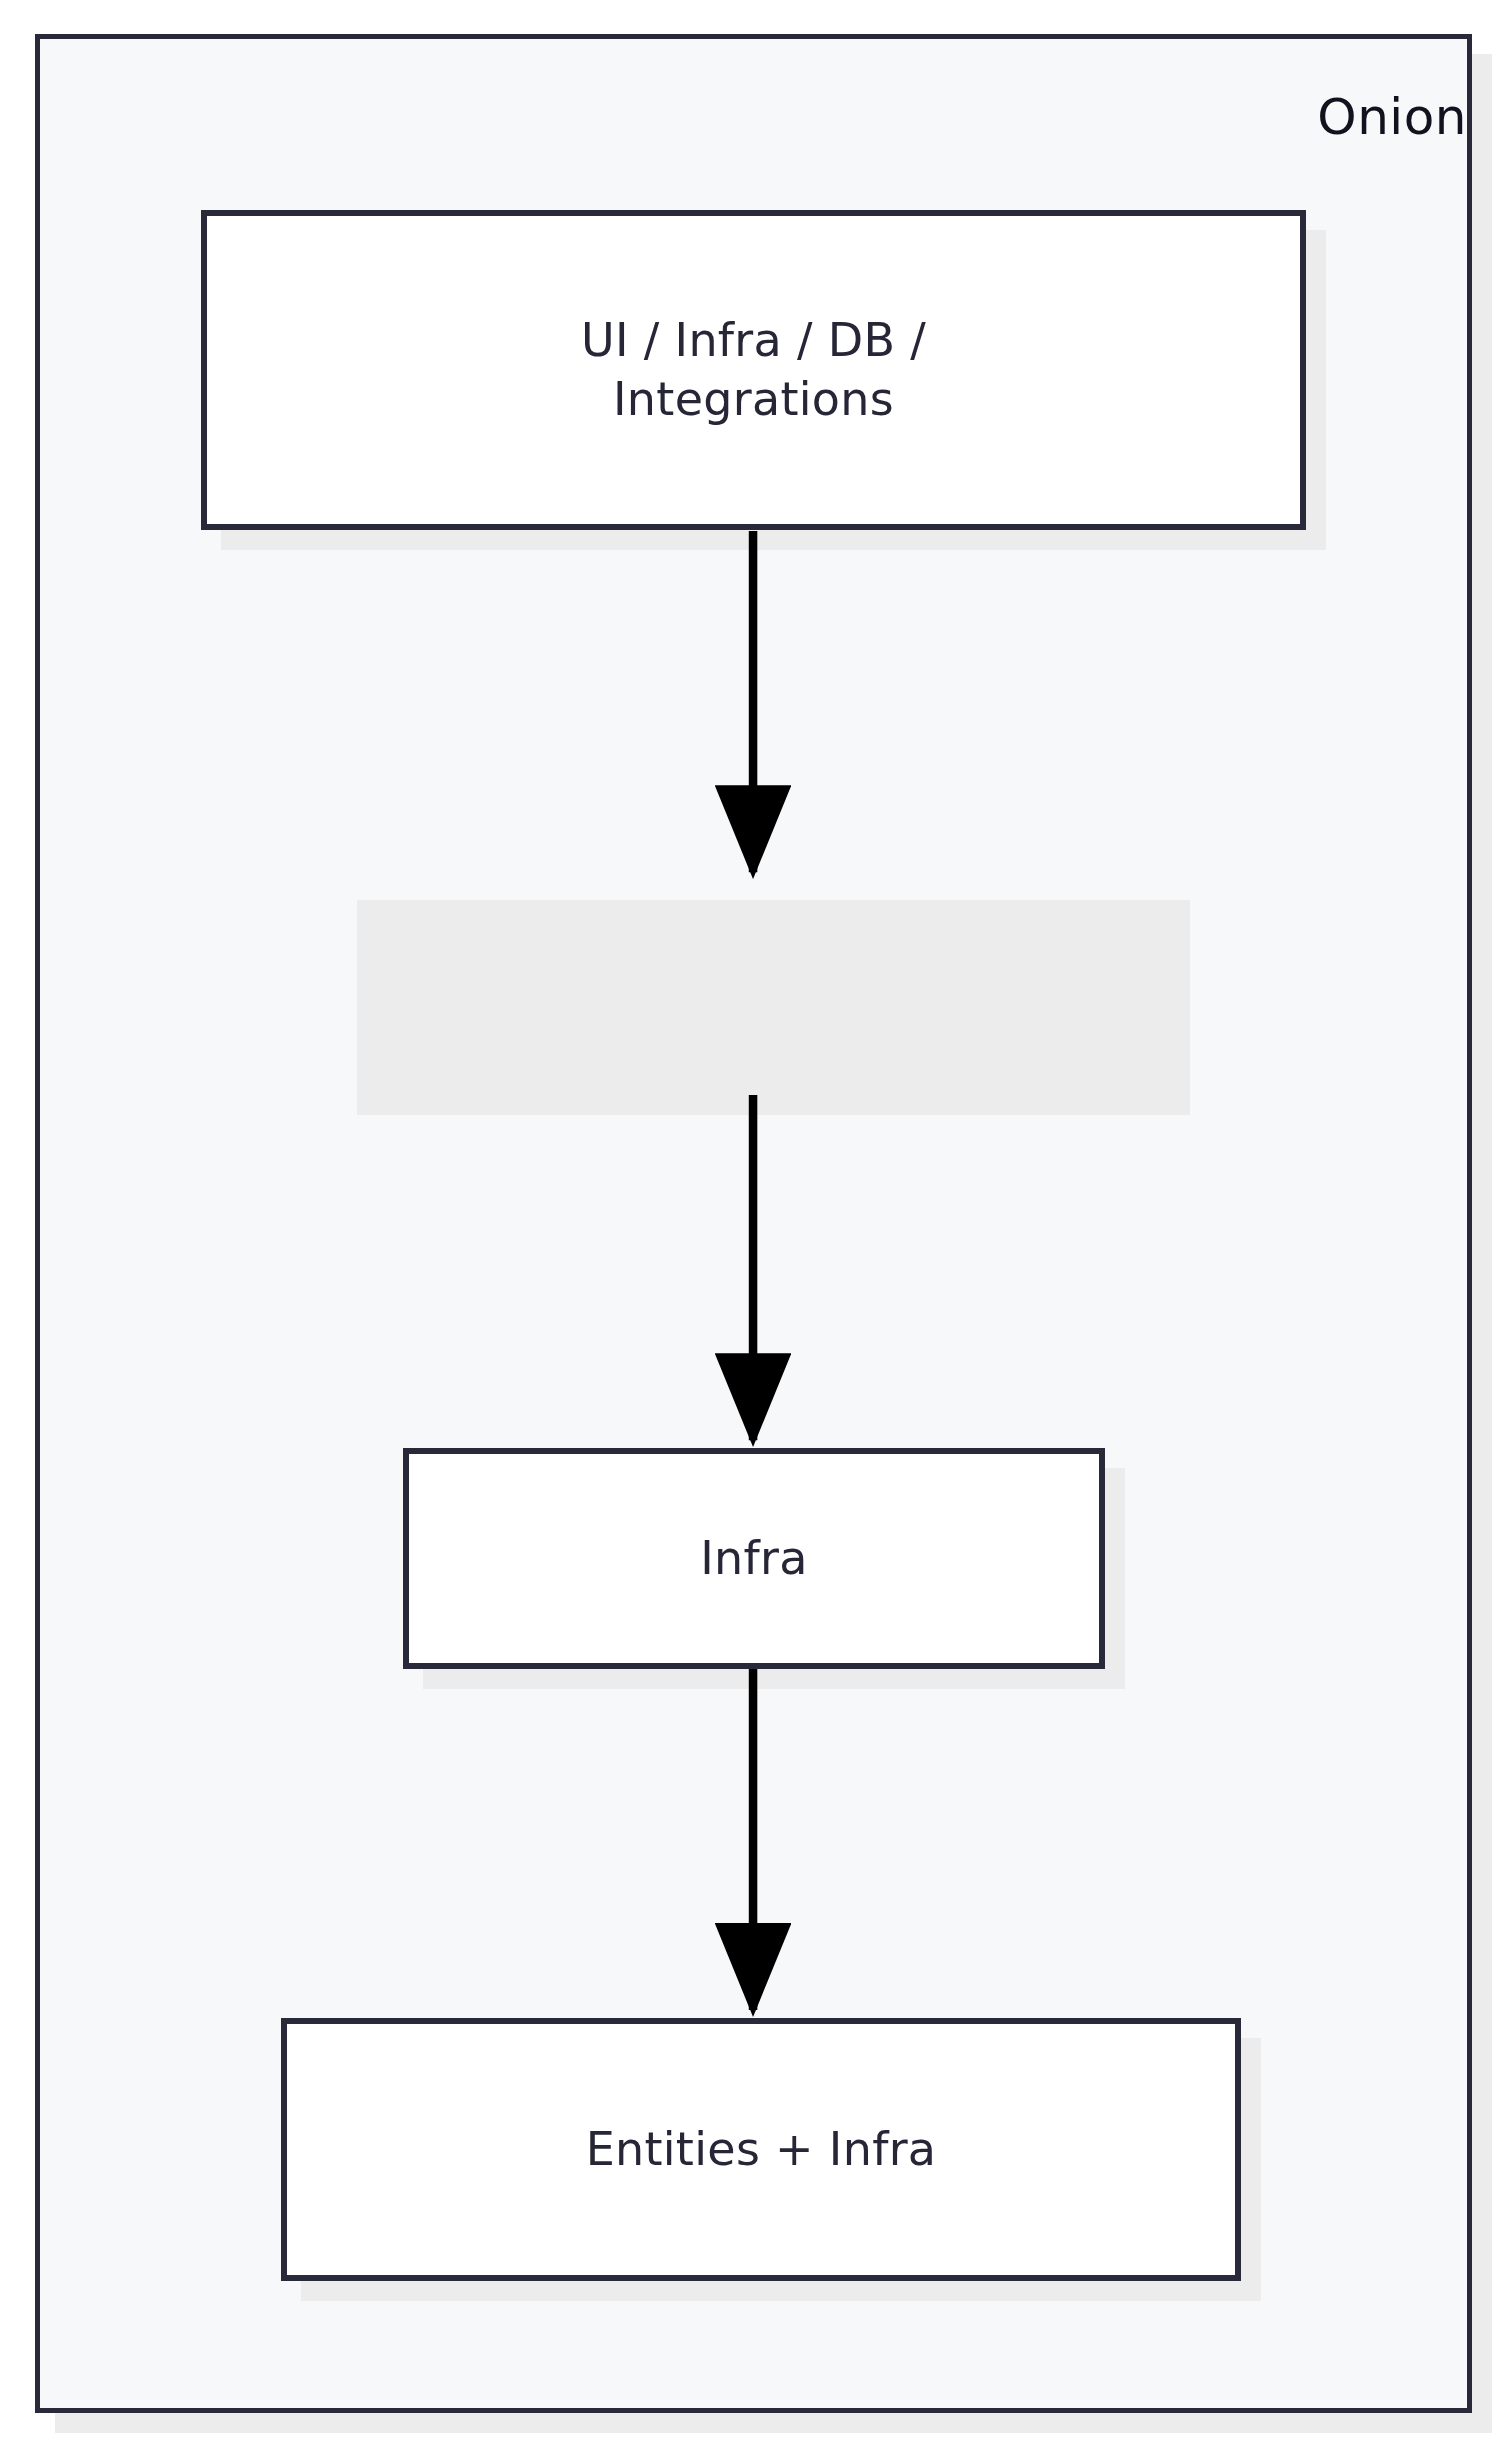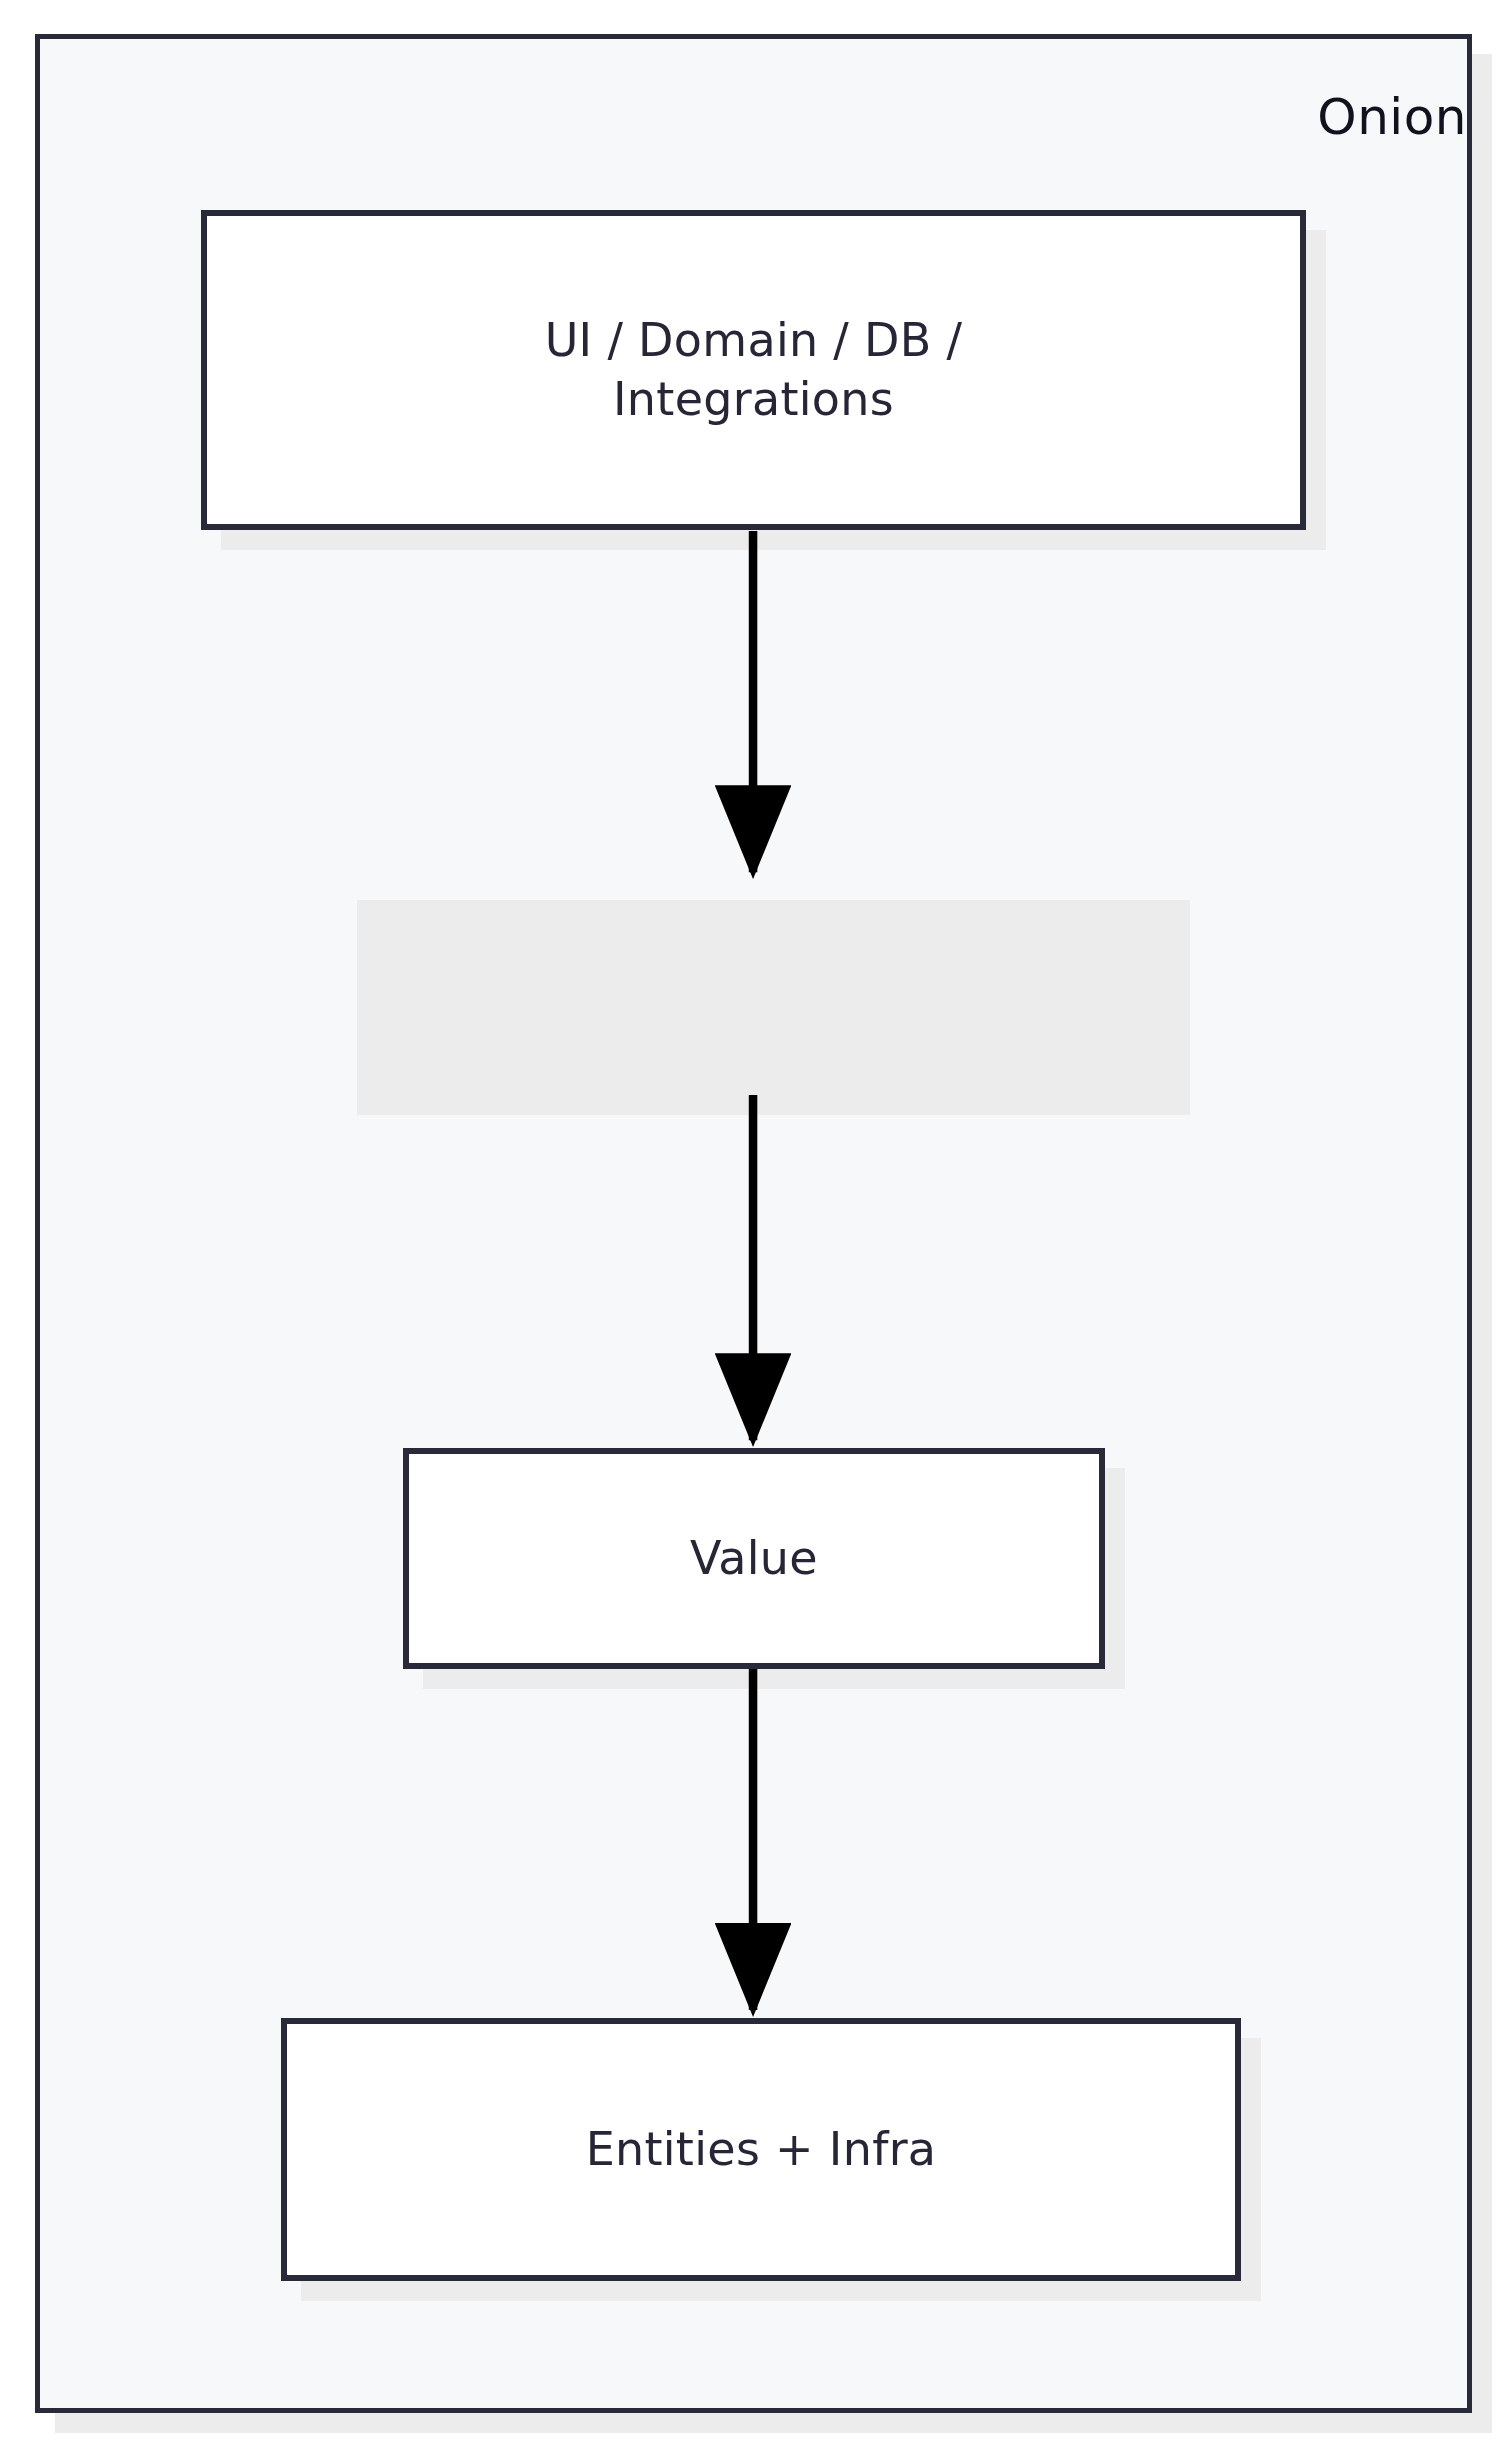--- a/index.html
+++ b/index.html
@@ -124,27 +124,27 @@
       <marker id="arrowhead" markerWidth="11" markerHeight="9" refX="10.2" refY="4.5" orient="auto" markerUnits="strokeWidth">
         <path d="M 0 0 L 11 4.5 L 0 9 z" fill="#000000"></path>
       </marker>
     </defs>
     <line x1="794" y1="560" x2="794" y2="920" stroke="#000000" stroke-width="9" marker-end="url(#arrowhead)"></line>
     <line x1="794" y1="1155" x2="794" y2="1519" stroke="#000000" stroke-width="9" marker-end="url(#arrowhead)"></line>
     <line x1="794" y1="1760" x2="794" y2="2120" stroke="#000000" stroke-width="9" marker-end="url(#arrowhead)"></line>
   </svg>
 
   <div class="node" id="node-infra">
-    <span class="node-label">UI / Domain / DB /
+    <span class="node-label">UI / Infra / DB /
 Integrations</span>
   </div>
 
 
   <div class="node" id="node-domain">
-    <span class="node-label">Value</span>
+    <span class="node-label">Infra</span>
   </div>
 
   <div class="node" id="node-entities">
     <span class="node-label">Entities + Infra</span>
   </div>
 
 </div>
 
 
 </body></html>

